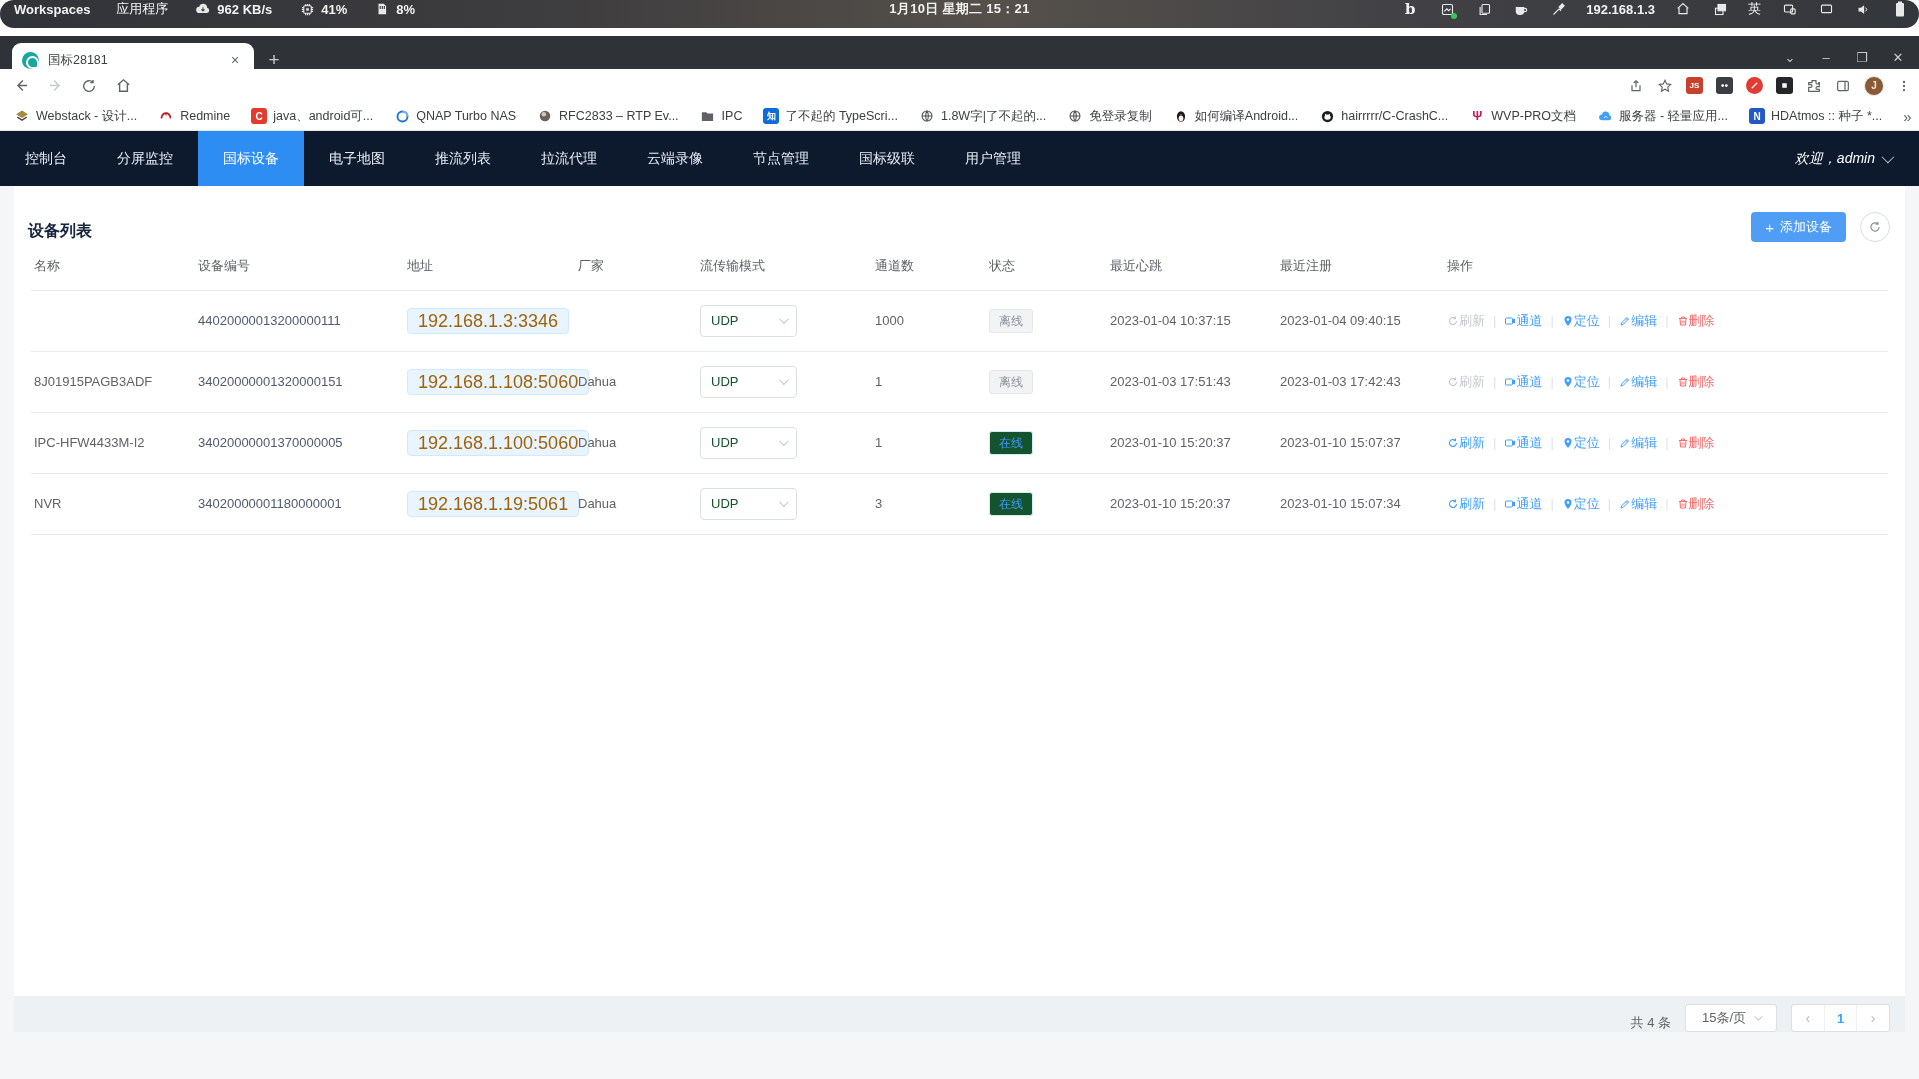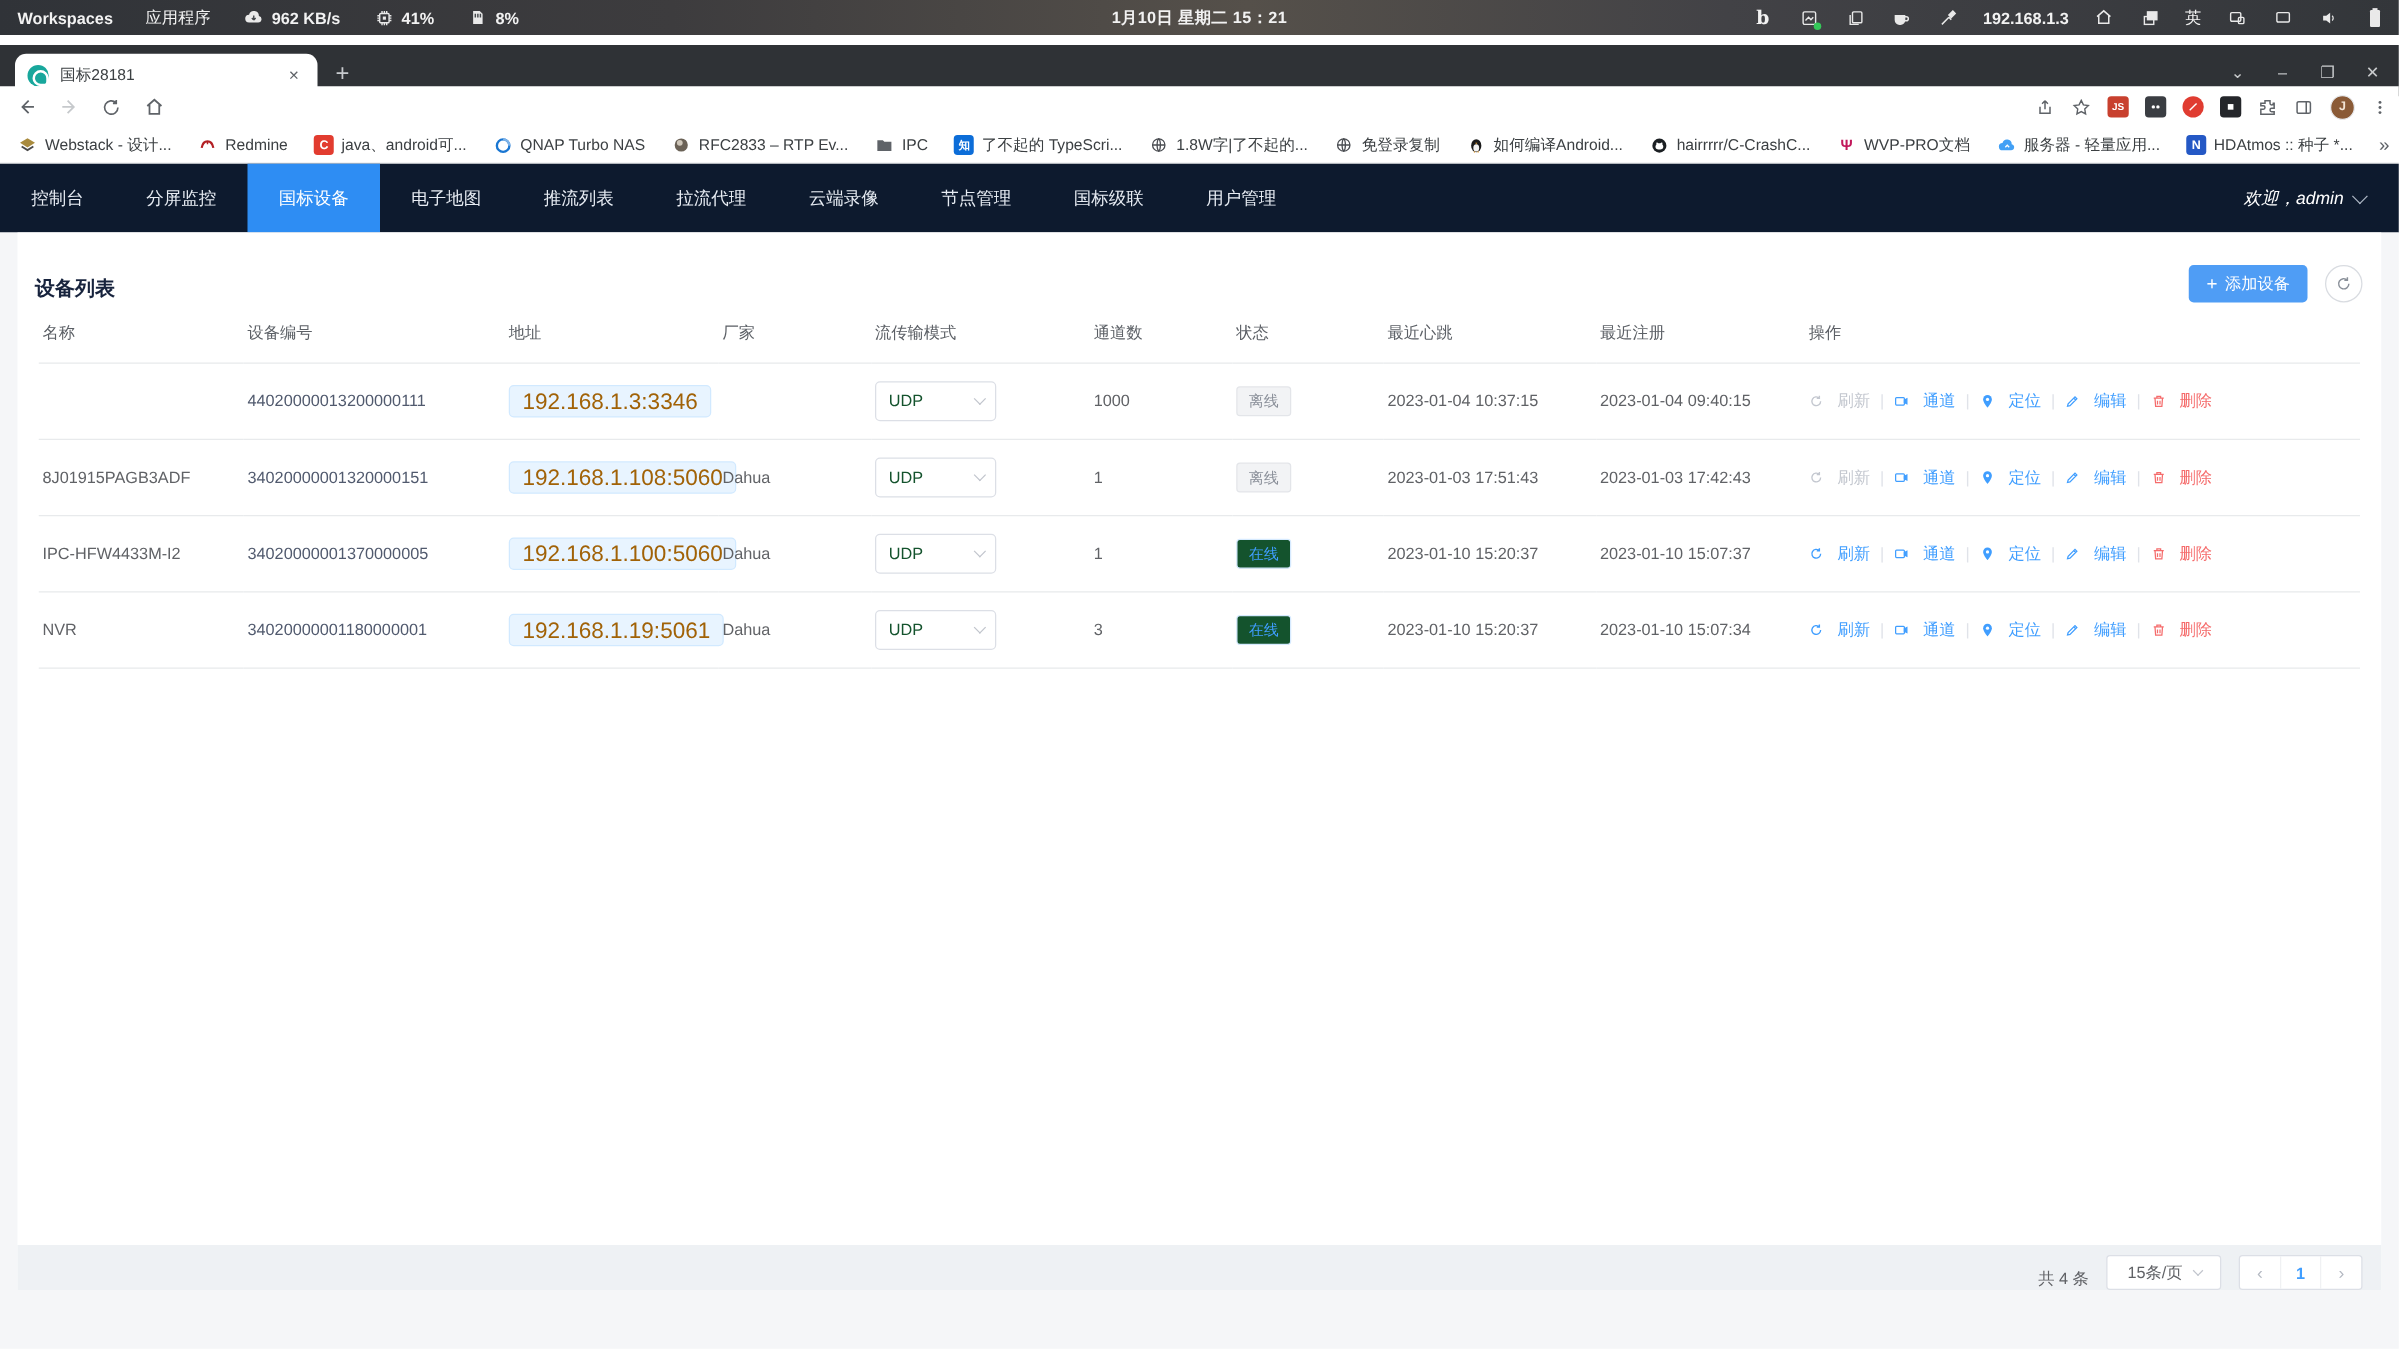--- a/index.html
+++ b/index.html
@@ -2,21 +2,21 @@
 <html><head>
 <meta charset="utf-8">
 <style>
   * { margin:0; padding:0; box-sizing:border-box; }
   html,body { width:1919px; height:1079px; overflow:hidden; font-family:"Liberation Sans", sans-serif; background:#fff; }
   svg { display:block; }
 
   
   .sysbar { position:absolute; top:0; left:0; width:1919px; height:28px;
     background:linear-gradient(90deg,#303338 0%,#3d3c3e 28%,#55504a 52%,#424246 72%,#33363a 100%);
-    color:#f2f2f2; display:flex; align-items:center; font-size:13px; }
+    color:#f2f2f2; display:flex; align-items:flex-start; font-size:13px;border-radius:14px; }
   .sysbar .left { display:flex; align-items:center; gap:26px; padding-left:14px; }
   .sysbar .ws { font-weight:bold; }
   .sysbar .stat { display:flex; align-items:center; gap:5px; font-weight:bold; }
   .sysbar .center { position:absolute; left:50%; transform:translateX(-50%); font-weight:bold; letter-spacing:.3px; }
   .sysbar .right { margin-left:auto; display:flex; align-items:center; gap:19px; padding-right:10px; }
   .trayicon { display:flex; align-items:center; justify-content:center; width:18px; height:18px; position:relative; }
   .bing { font-weight:bold; font-size:15px; font-family:"DejaVu Serif", serif; }
   .greendot { position:absolute; right:-1px; bottom:-1px; width:6px; height:6px; border-radius:50%; background:#35c759; }
   .imtag { font-size:13px; }
 
@@ -71,21 +71,21 @@
   .idtext { color:#515a6e; }
   .tag-addr { display:inline-block; background:#e8f4ff; border:1px solid #d1e9ff; color:#a16207; border-radius:4px;
               height:26px; line-height:24px; padding:0 10px; font-size:18px; }
   .selbox { width:97px; height:32px; border:1px solid #dcdfe6; border-radius:4px; background:#fff; display:flex; align-items:center;
             padding:0 10px; color:#14532d; font-size:13px; }
   .selbox .chev { margin-left:auto; border-color:#c0c4cc; width:7px; height:7px; }
   .pill { display:inline-block; border-radius:3px; font-size:12px; height:24px; line-height:22px; padding:0 9px; }
   .pill-offline { background:#f2f3f5; border:1px solid #e3e5e9; color:#8a8f99; }
   .pill-online  { background:#14532d; border:1px solid #d6eaff; color:#409eff; }
   .actions { display:flex; align-items:center; white-space:nowrap; }
-  .alink { color:#409eff; display:inline-flex; align-items:center; gap:11px; cursor:pointer; }
+  .alink { color:#409eff; display:inline-flex; align-items:center; gap:0; cursor:pointer; }
   .alink.danger { color:#f56c6c; }
   .alink.disabled { color:#c3c7cf; cursor:default; }
   .sep { color:#e0e3e9; margin:0 8px; }
 
   .strip { position:absolute; left:14px; top:810px; width:1891px; height:36px; background:#eef1f4;
            display:flex; align-items:flex-end; justify-content:flex-end; padding-right:15px; font-size:13px; color:#606266; gap:14px; }
   .psel { width:92px; height:28px; background:#fff; border:1px solid #dcdfe6; border-radius:3px; display:flex; align-items:center;
           justify-content:center; gap:8px; color:#606266; }
   .psel .chev { width:6px; height:6px; border-color:#c0c4cc; }
   .pager { width:99px; height:28px; background:#fff; border:1px solid #dcdfe6; border-radius:3px; display:flex; align-items:stretch; }

